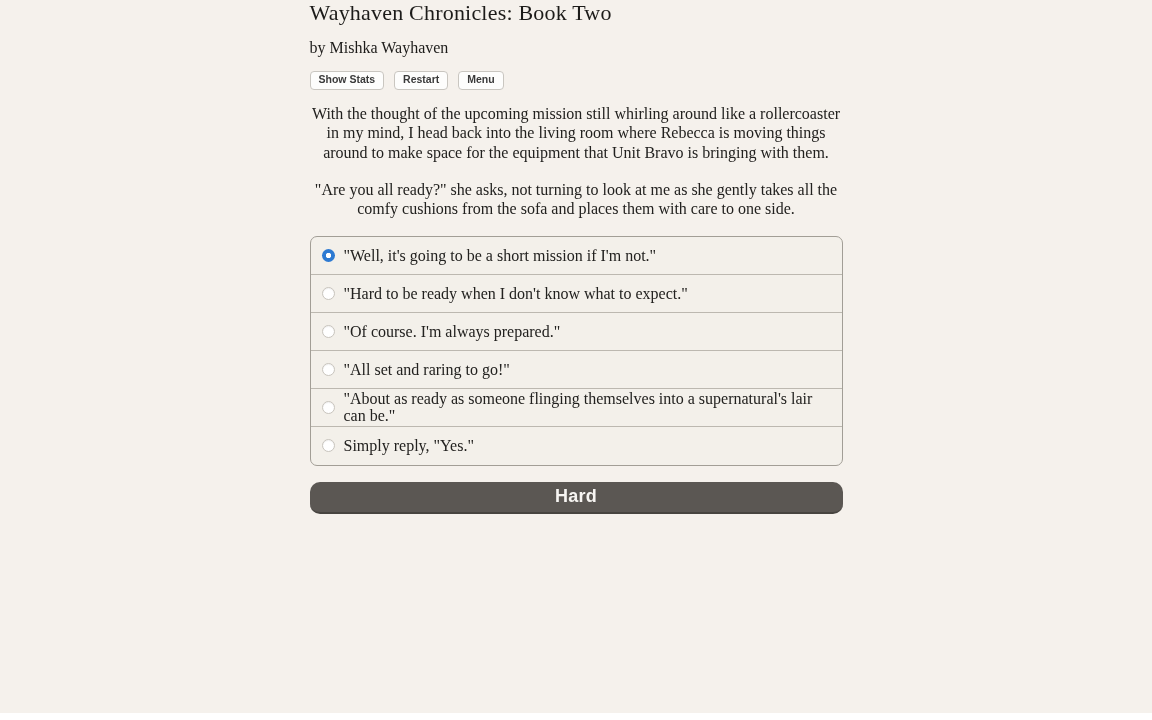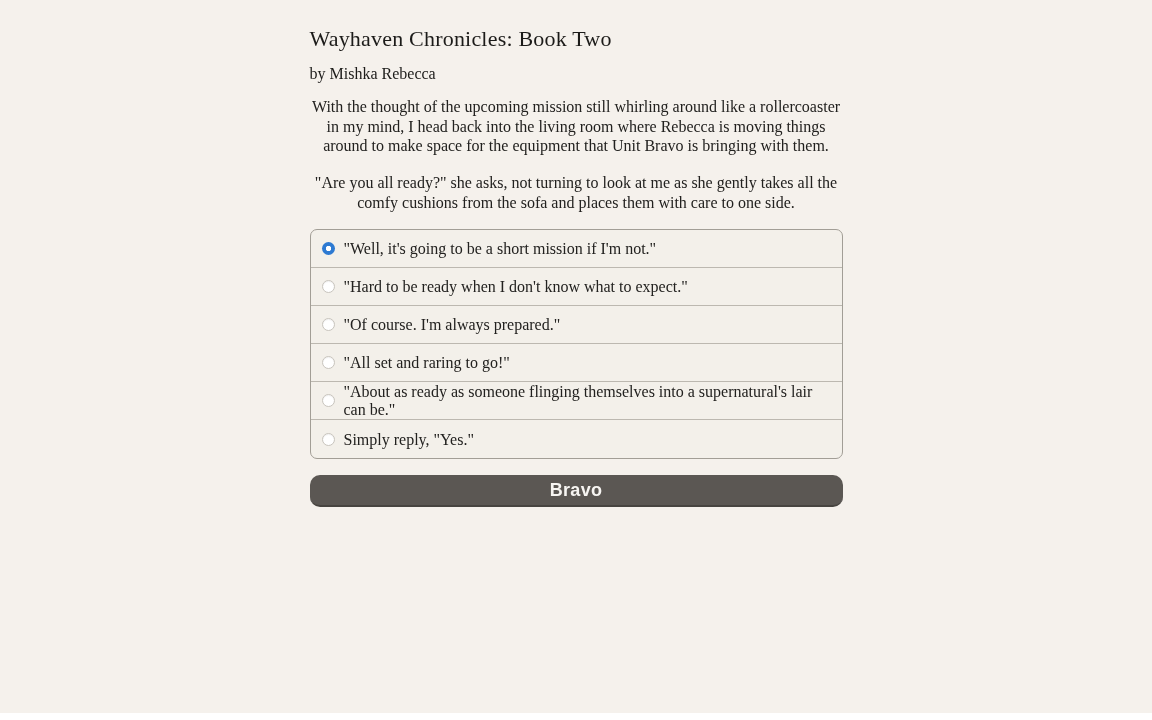--- a/index.html
+++ b/index.html
@@ -6,22 +6,21 @@
   html, body { width: 1152px; height: 720px; }
   body {
     background: #f5f1ec;
     font-family: "Liberation Serif", "DejaVu Serif", serif;
     color: #201f1d;
     position: relative;
     overflow: hidden;
   }
   .content {
     width: 533px;
-    margin: 12px auto;
-    padding-top: 14px;
+    margin: 0 auto;
   }
   .game-title {
     font-size: 22px;
     font-weight: 400;
     color: #1c1b19;
     letter-spacing: 0.2px;
   }
   .game-author {
     font-size: 16px;
     margin-top: 13px;
@@ -112,22 +111,27 @@
     height: 7px;
     background: #ffffff;
   }
 </style>
 </head>
 <body>
 
 <div class="content">
 
   <h1 class="game-title">Wayhaven Chronicles: Book Two</h1>
-  <div class="game-author">by Mishka Rebecca</div>
+  <div class="game-author">by Mishka Wayhaven</div>
 
+  <div class="toolbar">
+    <button>Show Stats</button>
+    <button>Restart</button>
+    <button>Menu</button>
+  </div>
 
   <div class="story">
     <p>With the thought of the upcoming mission still whirling around like a rollercoaster in my mind, I head back into the living room where Rebecca is moving things around to make space for the equipment that Unit Bravo is bringing with them.</p>
     <p>"Are you all ready?" she asks, not turning to look at me as she gently takes all the comfy cushions from the sofa and places them with care to one side.</p>
   </div>
 
   <div class="choices">
     <div class="choice-row selected">
       <span class="radio"></span>
       <span class="choice-label">"Well, it's going to be a short mission if I'm not."</span>
@@ -147,17 +151,17 @@
     <div class="choice-row">
       <span class="radio"></span>
       <span class="choice-label">"About as ready as someone flinging themselves into a supernatural's lair can be."</span>
     </div>
     <div class="choice-row">
       <span class="radio"></span>
       <span class="choice-label">Simply reply, "Yes."</span>
     </div>
   </div>
 
-  <button class="next-button">Bravo</button>
+  <button class="next-button">Hard</button>
 
 </div>
 
 <div class="bottom-strip"></div>
 
 </body></html>

